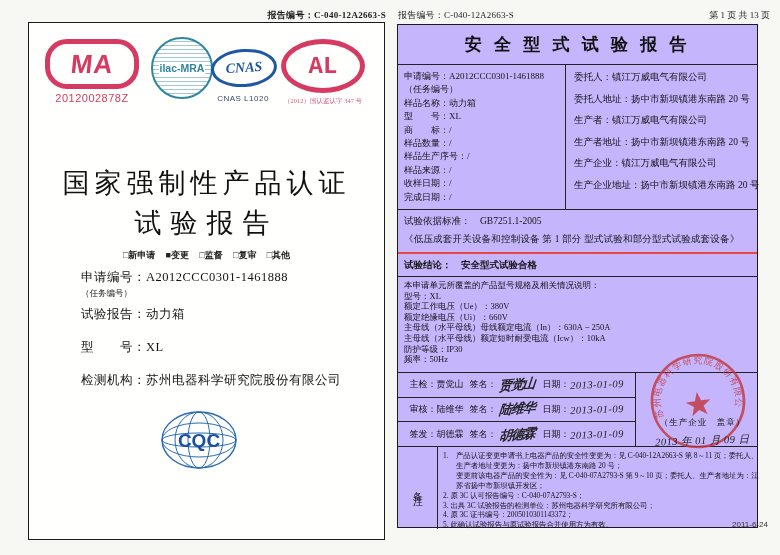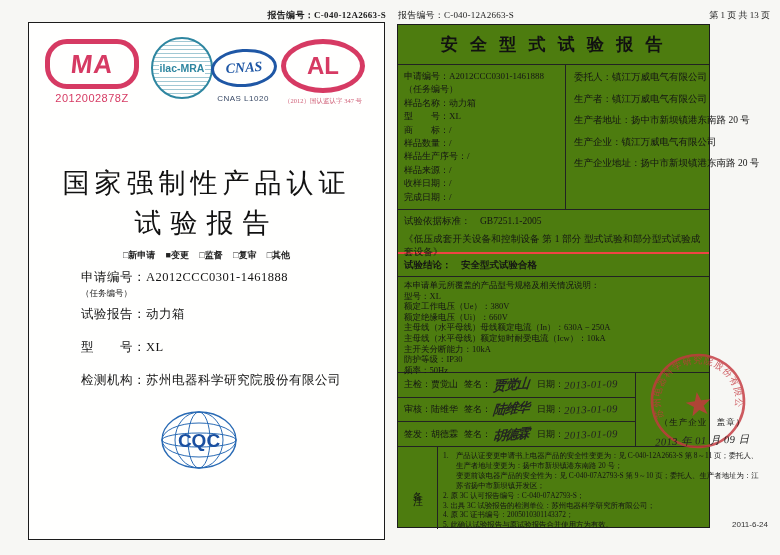--- a/index.html
+++ b/index.html
@@ -44,39 +44,39 @@
     display:flex;align-items:center;justify-content:center;transform:rotate(-4deg);
   }
   .cnas-oval span{font-style:italic;font-weight:bold;font-size:14px;color:#1f57a5;font-family:"Liberation Serif",serif;}
   .cnas-sub{margin-top:7px;font-family:"Liberation Sans",sans-serif;font-size:8px;color:#3a4a66;letter-spacing:.5px;}
   
   .al{position:absolute;left:252px;top:16px;width:84px;text-align:center;}
   .al-oval{
     width:74px;height:44px;margin:0 auto;border:5px solid #d63a63;border-radius:50%;
     display:flex;align-items:center;justify-content:center;
   }
-  .al-oval span{font-family:Liberation Sans, sans-serif;font-weight:bold;font-size:24px;color:#d63a63;letter-spacing:0px;}
+  .al-oval span{font-family:Liberation Mono, monospace;font-weight:bold;font-size:24px;color:#d63a63;letter-spacing:0px;}
   .al-sub{margin-top:4px;font-size:6.5px;color:#d06078;white-space:nowrap;}
 
   .lp-title1{position:absolute;left:0;top:142px;width:100%;text-align:center;font-size:27px;letter-spacing:5px;color:#111;}
   .lp-title2{position:absolute;left:0;top:182px;width:100%;text-align:center;font-size:27px;letter-spacing:9px;color:#111;}
   .lp-checks{position:absolute;left:0;top:226px;width:100%;text-align:center;font-size:9px;font-weight:bold;color:#222;}
   .lp-checks span{margin:0 4px;}
   .lp-fields{position:absolute;left:52px;top:246px;width:280px;font-size:12.5px;color:#141414;}
   .lp-fields .fl{margin-bottom:4px;letter-spacing:.5px;}
   .lp-fields .small{font-size:8.5px;margin:-2px 0 6px 0;}
   .lp-fields .gap{margin-top:16px;}
   .cqc{position:absolute;left:130px;top:386px;}
 
   
   .rp-header-left{position:absolute;left:398px;top:9px;font-size:9px;color:#222;letter-spacing:.2px;}
   .rp-header-right{position:absolute;left:650px;top:9px;width:120px;text-align:right;font-size:9px;color:#222;}
   .rtable{
-    position:absolute;left:397px;top:24px;width:313px;height:504px;
-    border:1.5px solid #1c1c1c;background:#4d7c0f;box-sizing:border-box;
+    position:absolute;left:397px;top:24px;width:361px;height:504px;
+    border:1.5px solid #1c1c1c;background:#c4b5fd;box-sizing:border-box;
   }
   .rrow{position:absolute;left:0;width:100%;box-sizing:border-box;}
   .r-title{
     top:0;height:40px;border-bottom:1px solid #222;
     display:flex;align-items:center;justify-content:center;
     font-size:17px;font-weight:bold;letter-spacing:4px;color:#111;
   }
   .r-info{top:40px;height:145px;border-bottom:1px solid #222;}
   .r-info-left{
     position:absolute;left:0;top:0;width:168px;height:100%;box-sizing:border-box;
@@ -88,21 +88,21 @@
   }
   .r-info-right div{margin-bottom:8.5px;}
   .r-standard{top:185px;height:44px;border-bottom:2px solid #ef4444;padding:5px 6px;font-size:9.5px;color:#141414;}
   .r-standard .l2{margin-top:5px;letter-spacing:.2px;}
   .r-conclusion{top:229px;height:23px;border-bottom:1px solid #222;padding:5px 6px;font-size:9.5px;font-weight:bold;color:#141414;}
   .r-specs{top:252px;height:96px;border-bottom:1px solid #222;padding:3px 6px;font-size:8.5px;line-height:10.6px;color:#141414;}
   .r-sigzone{top:348px;height:74px;border-bottom:1px solid #222;}
   .sig-rows{position:absolute;left:0;top:0;width:238px;height:100%;border-right:1px solid #222;box-sizing:border-box;}
   .sig-row{
     height:24.66px;box-sizing:border-box;border-bottom:1px solid #222;
-    display:flex;align-items:center;padding:0 6px;font-size:9px;color:#141414;white-space:nowrap;
+    display:flex;align-items:center;padding:0 6px;font-size:9px;color:#141414;white-space:nowrap;justify-content:center;
   }
   .sig-row:last-child{border-bottom:none;}
   .sig-row .lbl{margin-left:6px;}
   .hand-sig{
     display:inline-block;font-style:italic;font-weight:bold;font-size:13px;color:#222;
     transform:rotate(-5deg) skewX(-10deg);margin:0 2px;letter-spacing:-1px;
   }
   .hand-date{
     display:inline-block;font-style:italic;font-size:10.5px;color:#222;
     transform:rotate(-2deg);letter-spacing:.5px;
@@ -207,20 +207,21 @@
         <div>型　　号：XL</div>
         <div>商　　标：/</div>
         <div>样品数量：/</div>
         <div>样品生产序号：/</div>
         <div>样品来源：/</div>
         <div>收样日期：/</div>
         <div>完成日期：/</div>
       </div>
       <div class="r-info-right">
         <div>委托人：镇江万威电气有限公司</div>
+        <div>委托人地址：扬中市新坝镇港东南路 20 号</div>
         <div>生产者：镇江万威电气有限公司</div>
         <div>生产者地址：扬中市新坝镇港东南路 20 号</div>
         <div>生产企业：镇江万威电气有限公司</div>
         <div>生产企业地址：扬中市新坝镇港东南路 20 号</div>
       </div>
     </div>
 
     <div class="rrow r-standard">
       <div>试验依据标准：　GB7251.1-2005</div>
       <div class="l2">《低压成套开关设备和控制设备 第 1 部分 型式试验和部分型式试验成套设备》</div>
@@ -228,21 +229,20 @@
 
     <div class="rrow r-conclusion">试验结论：　安全型式试验合格</div>
 
     <div class="rrow r-specs">
       <div>本申请单元所覆盖的产品型号规格及相关情况说明：</div>
       <div>型号：XL</div>
       <div>额定工作电压（Ue）：380V</div>
       <div>额定绝缘电压（Ui）：660V</div>
       <div>主母线（水平母线）母线额定电流（In）：630A－250A</div>
       <div>主母线（水平母线）额定短时耐受电流（Icw）：10kA</div>
-      <div>主开关分断能力：10kA</div>
       <div>防护等级：IP30</div>
       <div>频率：50Hz</div>
     </div>
 
     <div class="rrow r-sigzone">
       <div class="sig-rows">
         <div class="sig-row">
           <span>主检：贾觉山</span>
           <span class="lbl">签名：</span>
           <span class="hand-sig">贾觉山</span>

